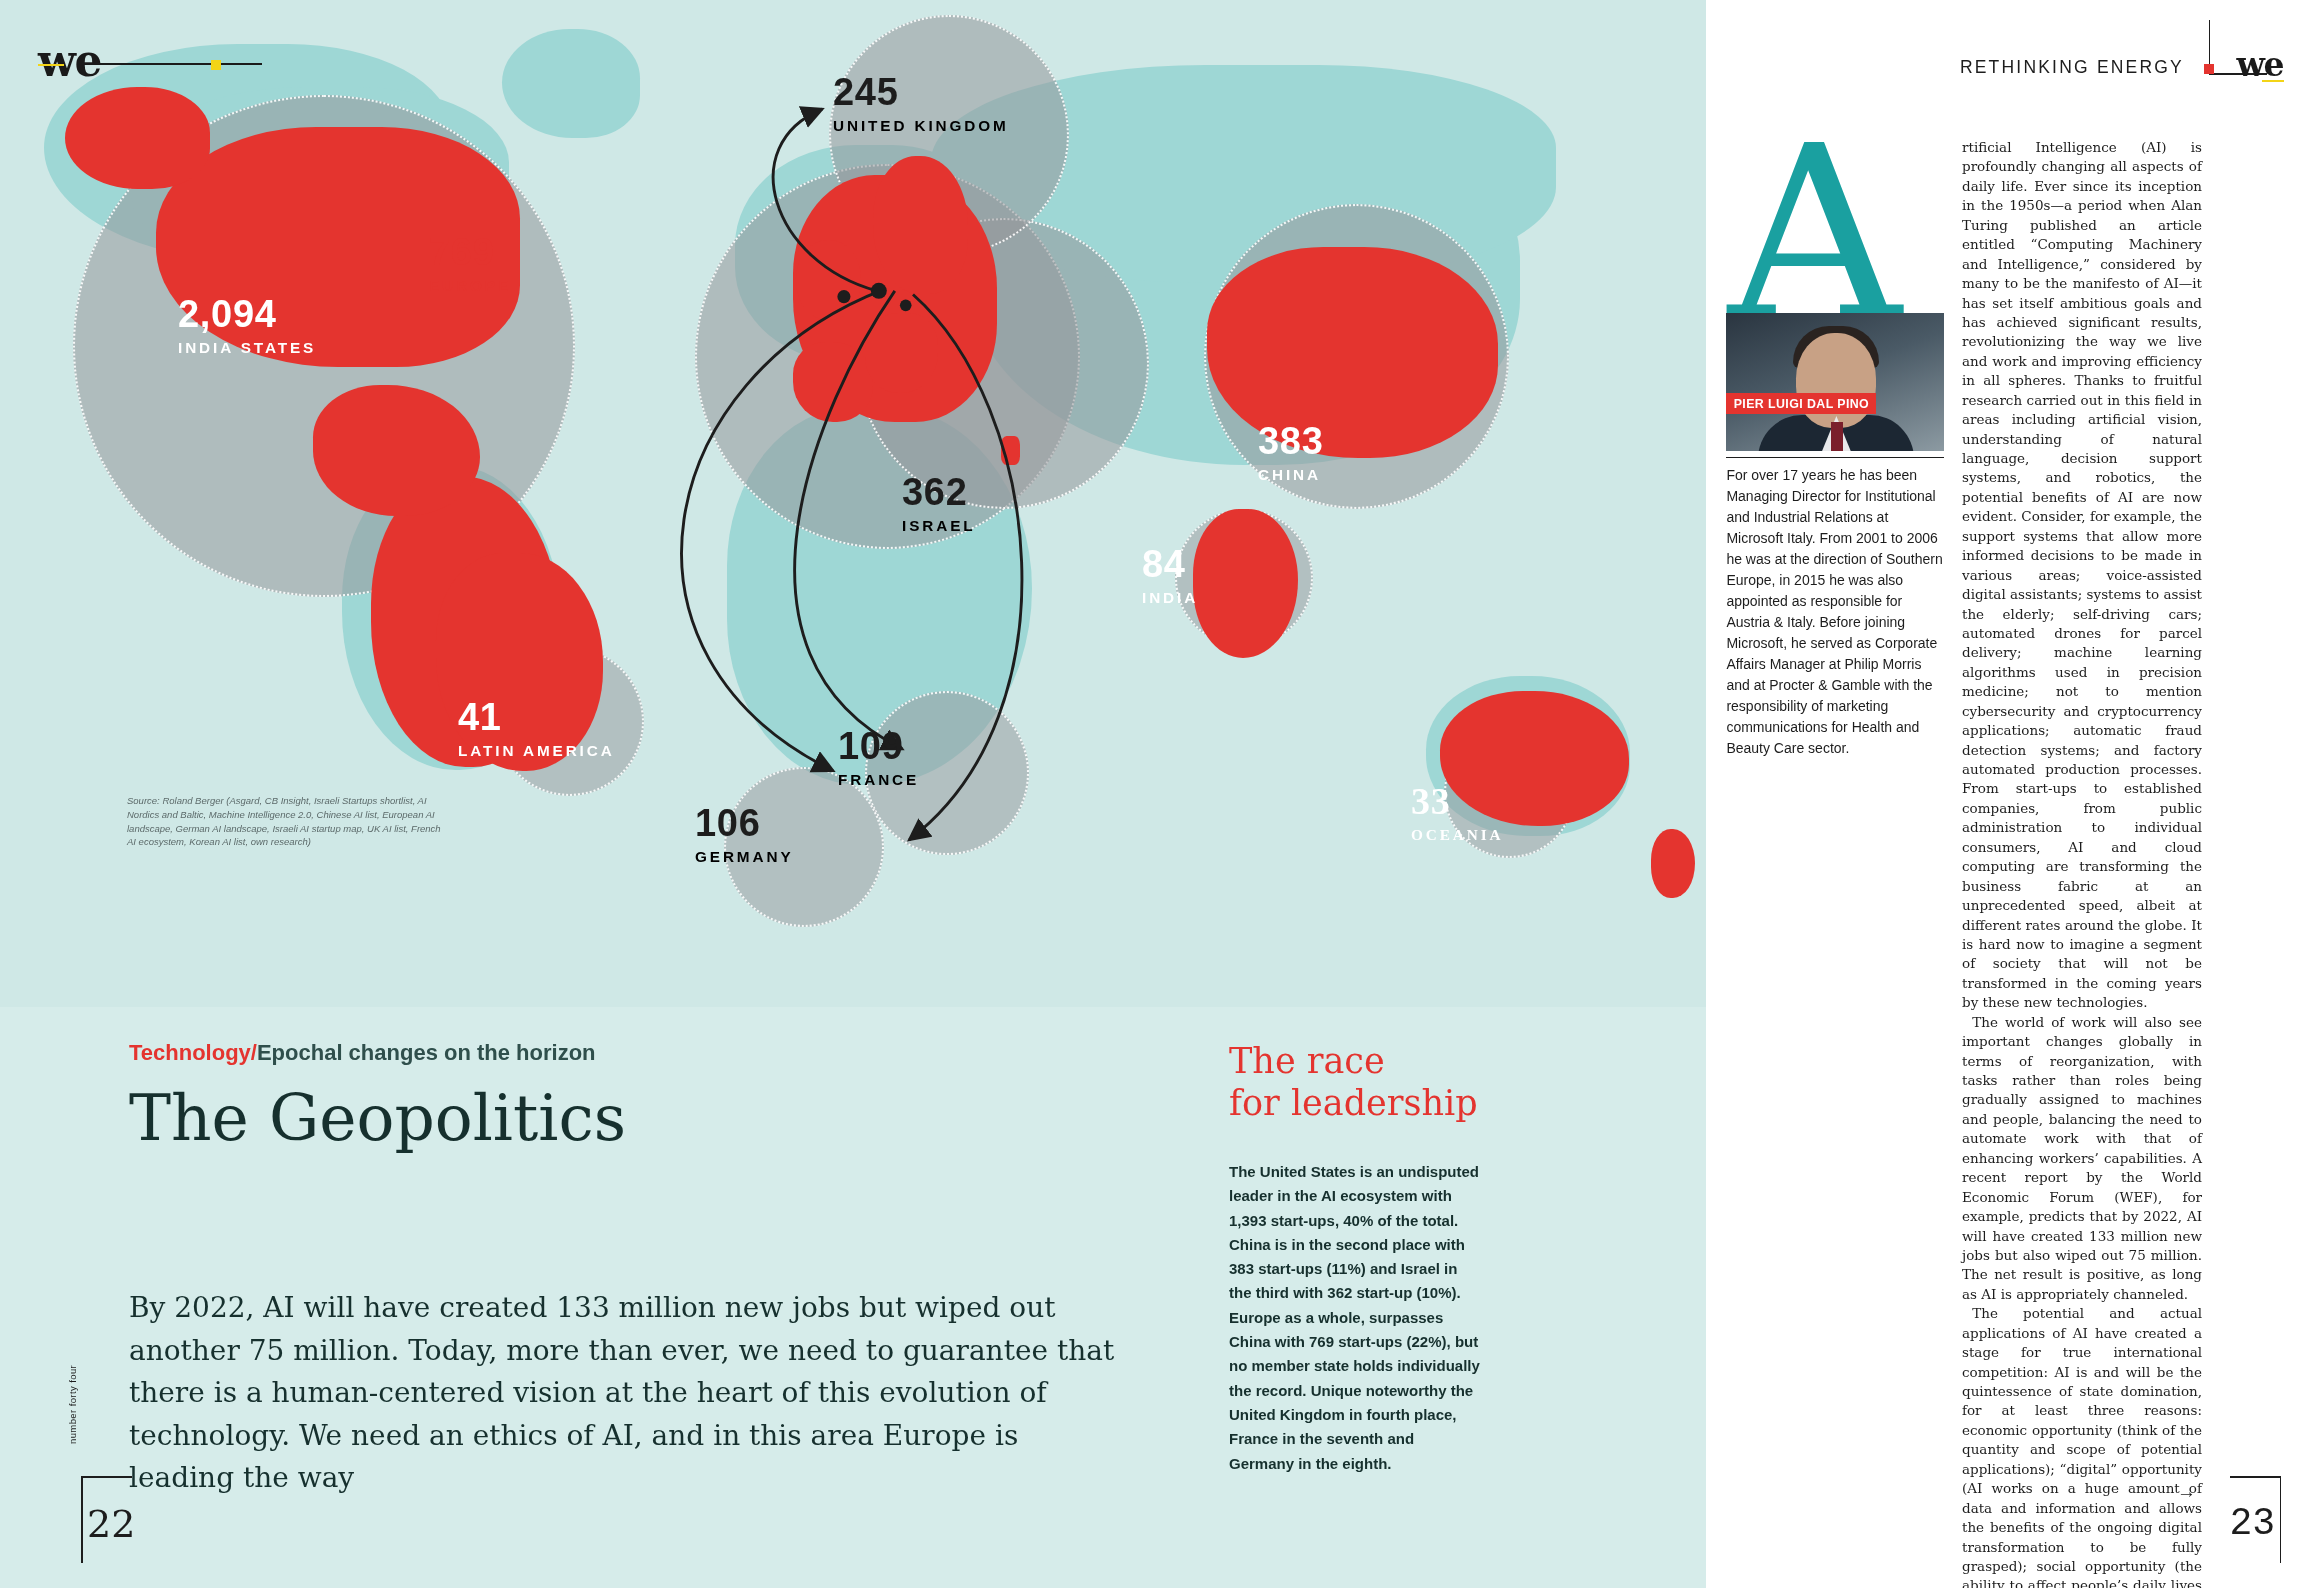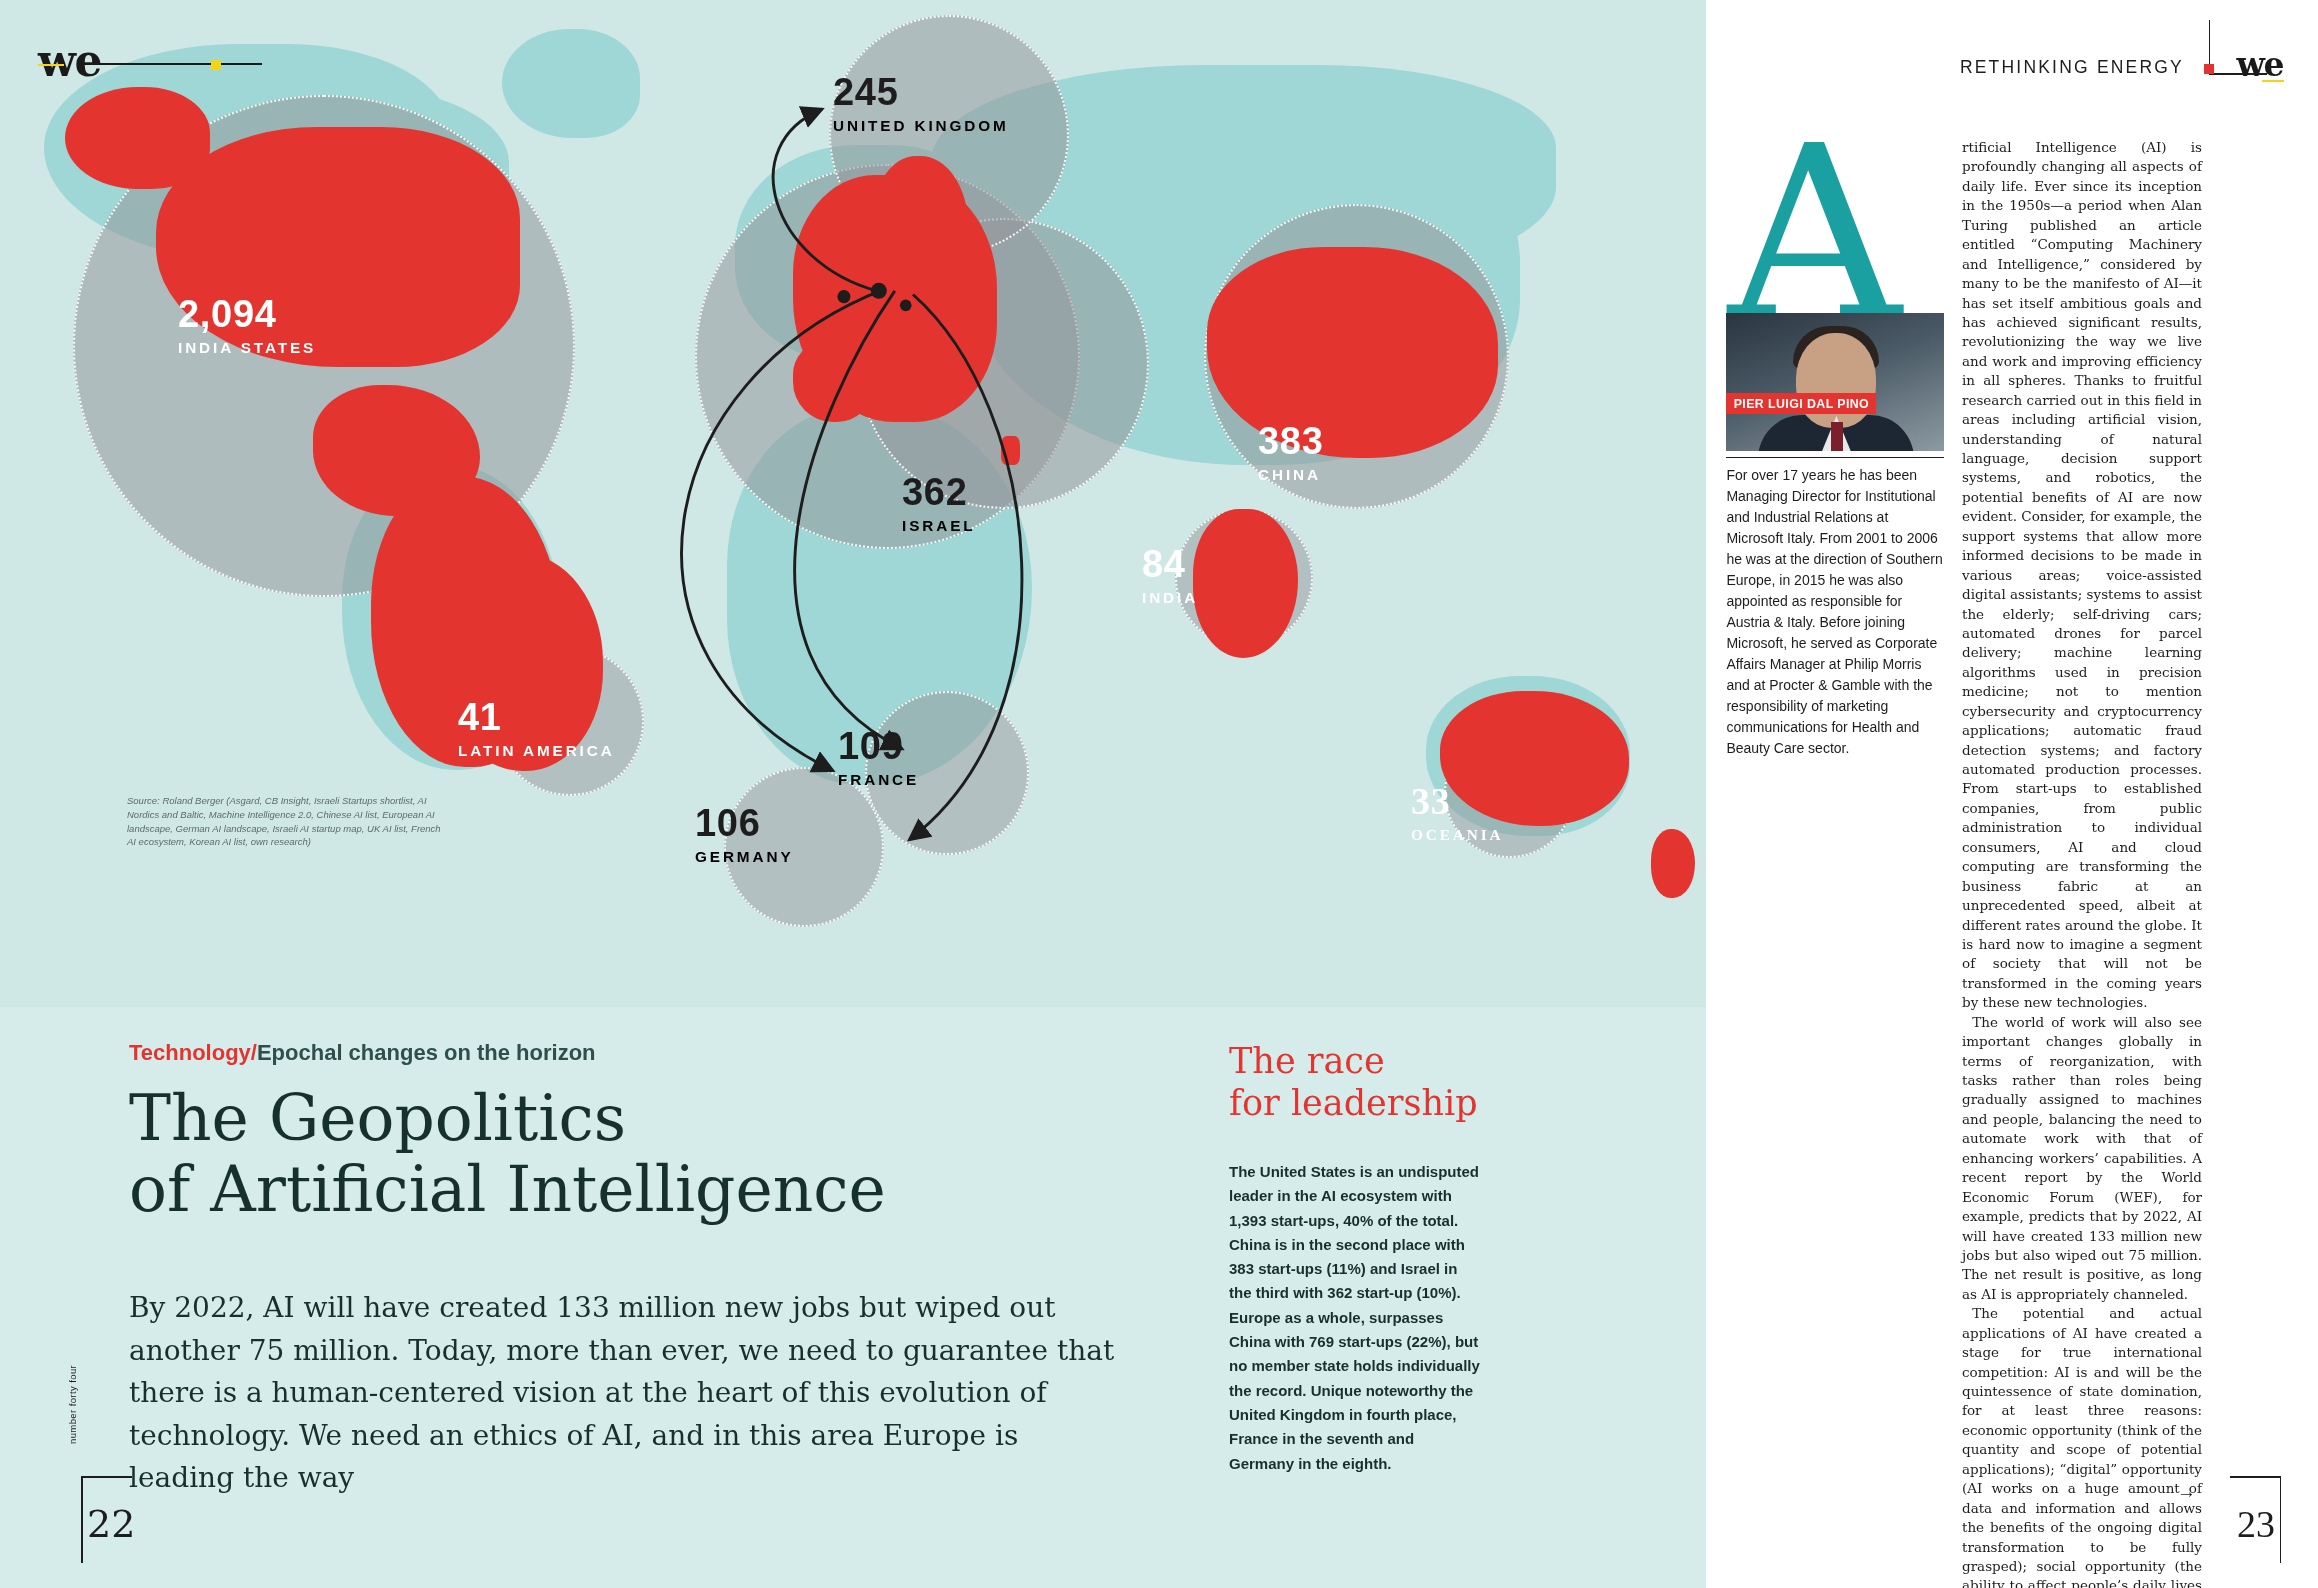--- a/index.html
+++ b/index.html
@@ -152,21 +152,21 @@
   .bio-rule{position:absolute;left:20.4px;top:457px;width:218px;height:0.7px;background:#1d1d1d;}
   .col-right{
     position:absolute;left:256px;top:138px;width:240px;
     font-family:"DejaVu Serif", serif;font-size:13.5px;line-height:1.44;
     color:#1d1d1d;text-align:justify;
   }
   .col-right p{margin:0 0 0 0;text-indent:0;}
   .col-right p+p{text-indent:10.2px;}
   .arrow-end{position:absolute;left:471px;top:1481px;font-size:19px;color:#1d1d1d;}
   .folio-right{
-    position:absolute;right:44px;top:1502px;font-family:Liberation Serif, serif;
+    position:absolute;right:44px;top:1502px;font-family:Liberation Mono, monospace;
     font-size:38px;color:#1d1d1d;
   }
   .folio-rule-r{position:absolute;right:38px;top:1476px;width:51px;height:1.5px;background:#1d1d1d;}
   .folio-rule-rv{position:absolute;right:38px;top:1476px;width:1.5px;height:87px;background:#1d1d1d;}
   svg.arrows{position:absolute;left:0;top:0;width:1706px;height:1007px;pointer-events:none;}
 </style>
 </head>
 <body>
 
 <div class="spread">
@@ -288,21 +288,20 @@
     <div class="we-square"></div>
 
     <div class="lower-zone"></div>
 
     <div class="kicker">
       <span class="k1">Technology/</span><span class="k2">Epochal changes on the horizon</span>
     </div>
 
     <div class="headline">
       <div>The Geopolitics</div>
-      <div>of Artificial Intelligence</div>
     </div>
 
     <div class="deck">By 2022, AI will have created 133 million new jobs but wiped out another 75 million. Today, more than ever, we need to guarantee that there is a human-centered vision at the heart of this evolution of technology. We need an ethics of AI, and in this area Europe is leading the way</div>
 
     <div class="race-title">
       <div>The race</div>
       <div>for leadership</div>
     </div>
     <div class="race-body">The United States is an undisputed leader in the AI ecosystem with 1,393 start-ups, 40% of the total. China is in the second place with 383 start-ups (11%) and Israel in the third with 362 start-up (10%). Europe as a whole, surpasses China with 769 start-ups (22%), but no member state holds individually the record. Unique noteworthy the United Kingdom in fourth place, France in the seventh and Germany in the eighth.</div>
 

